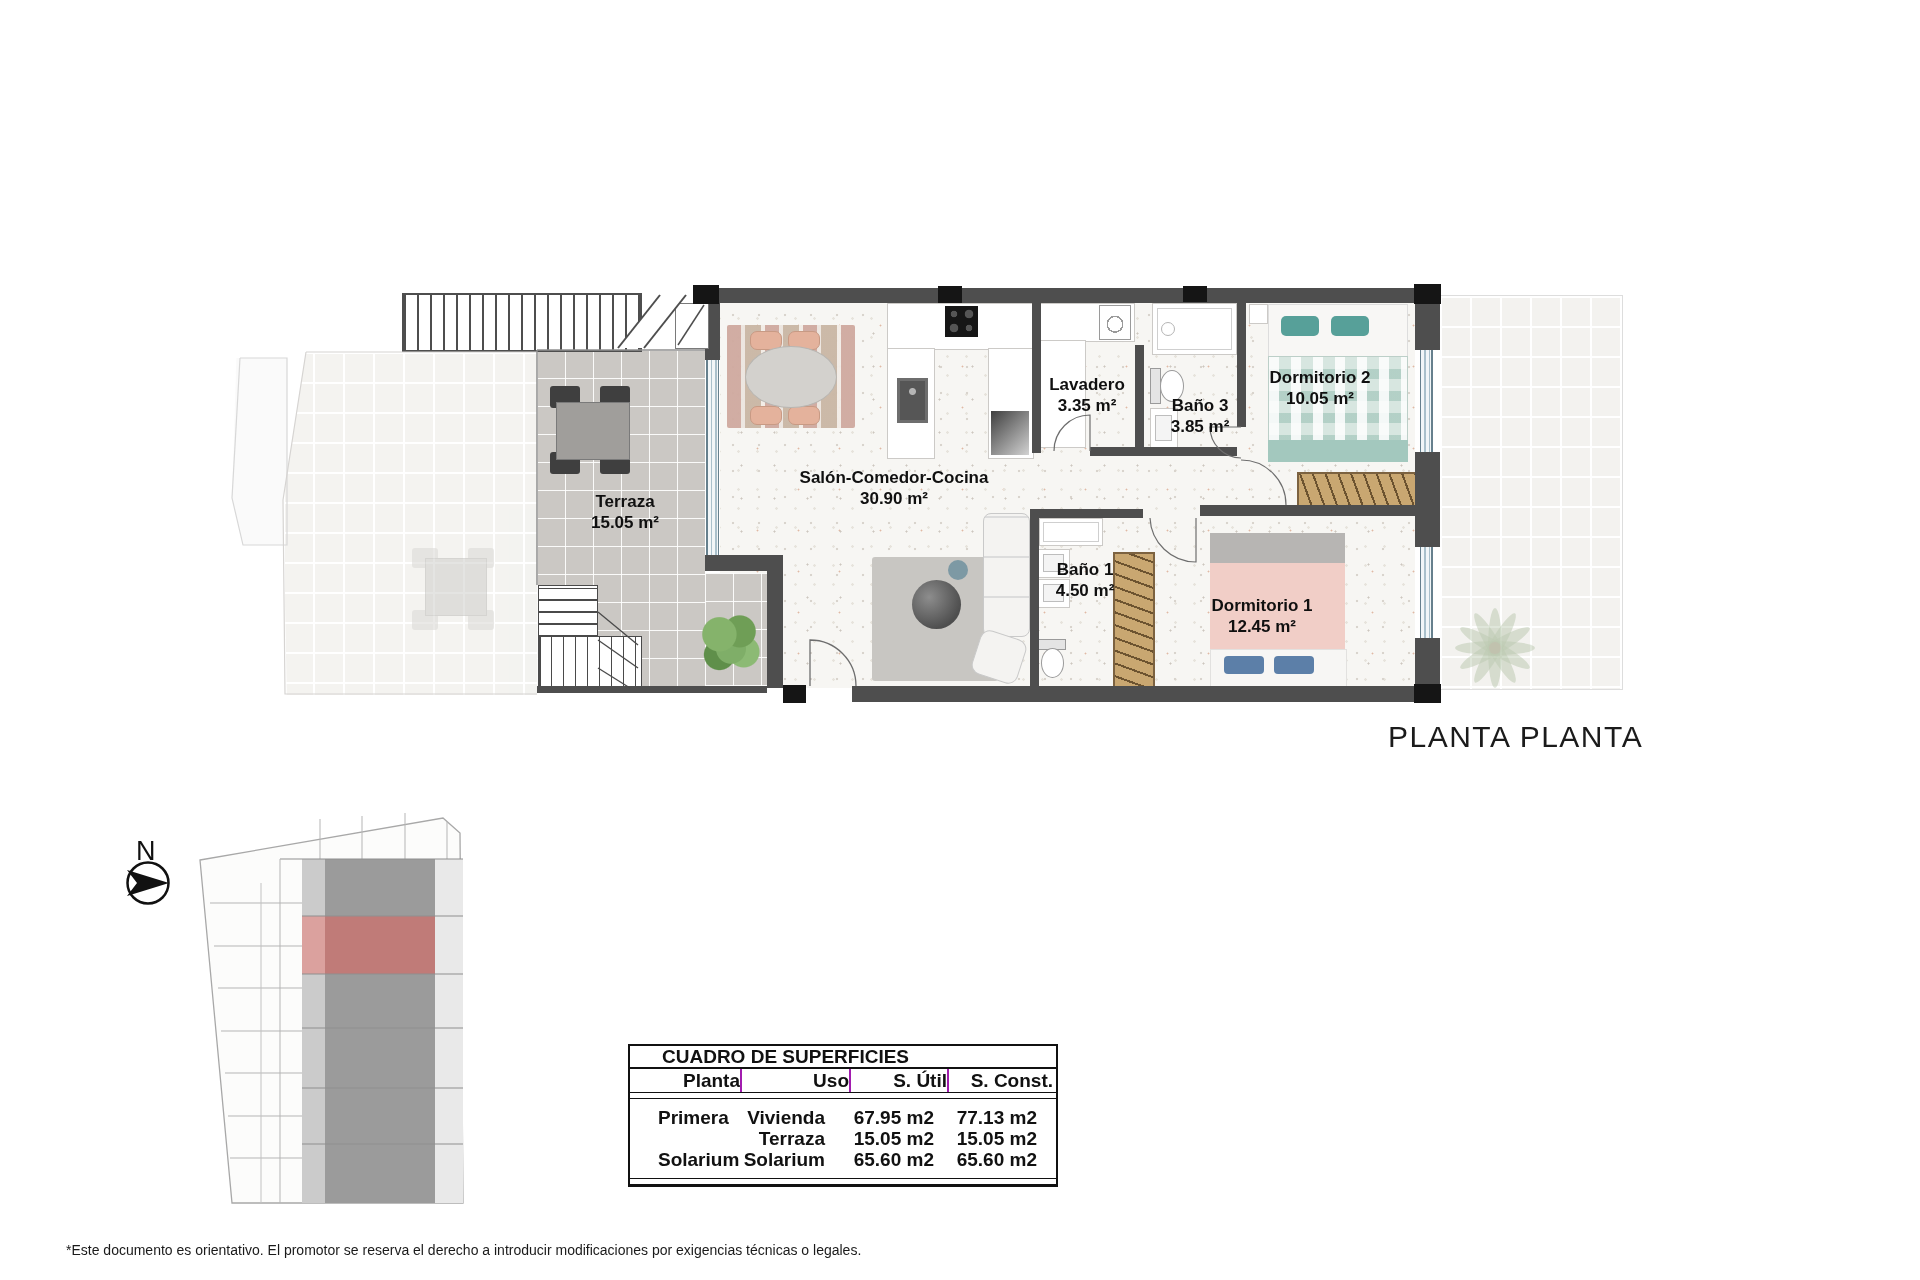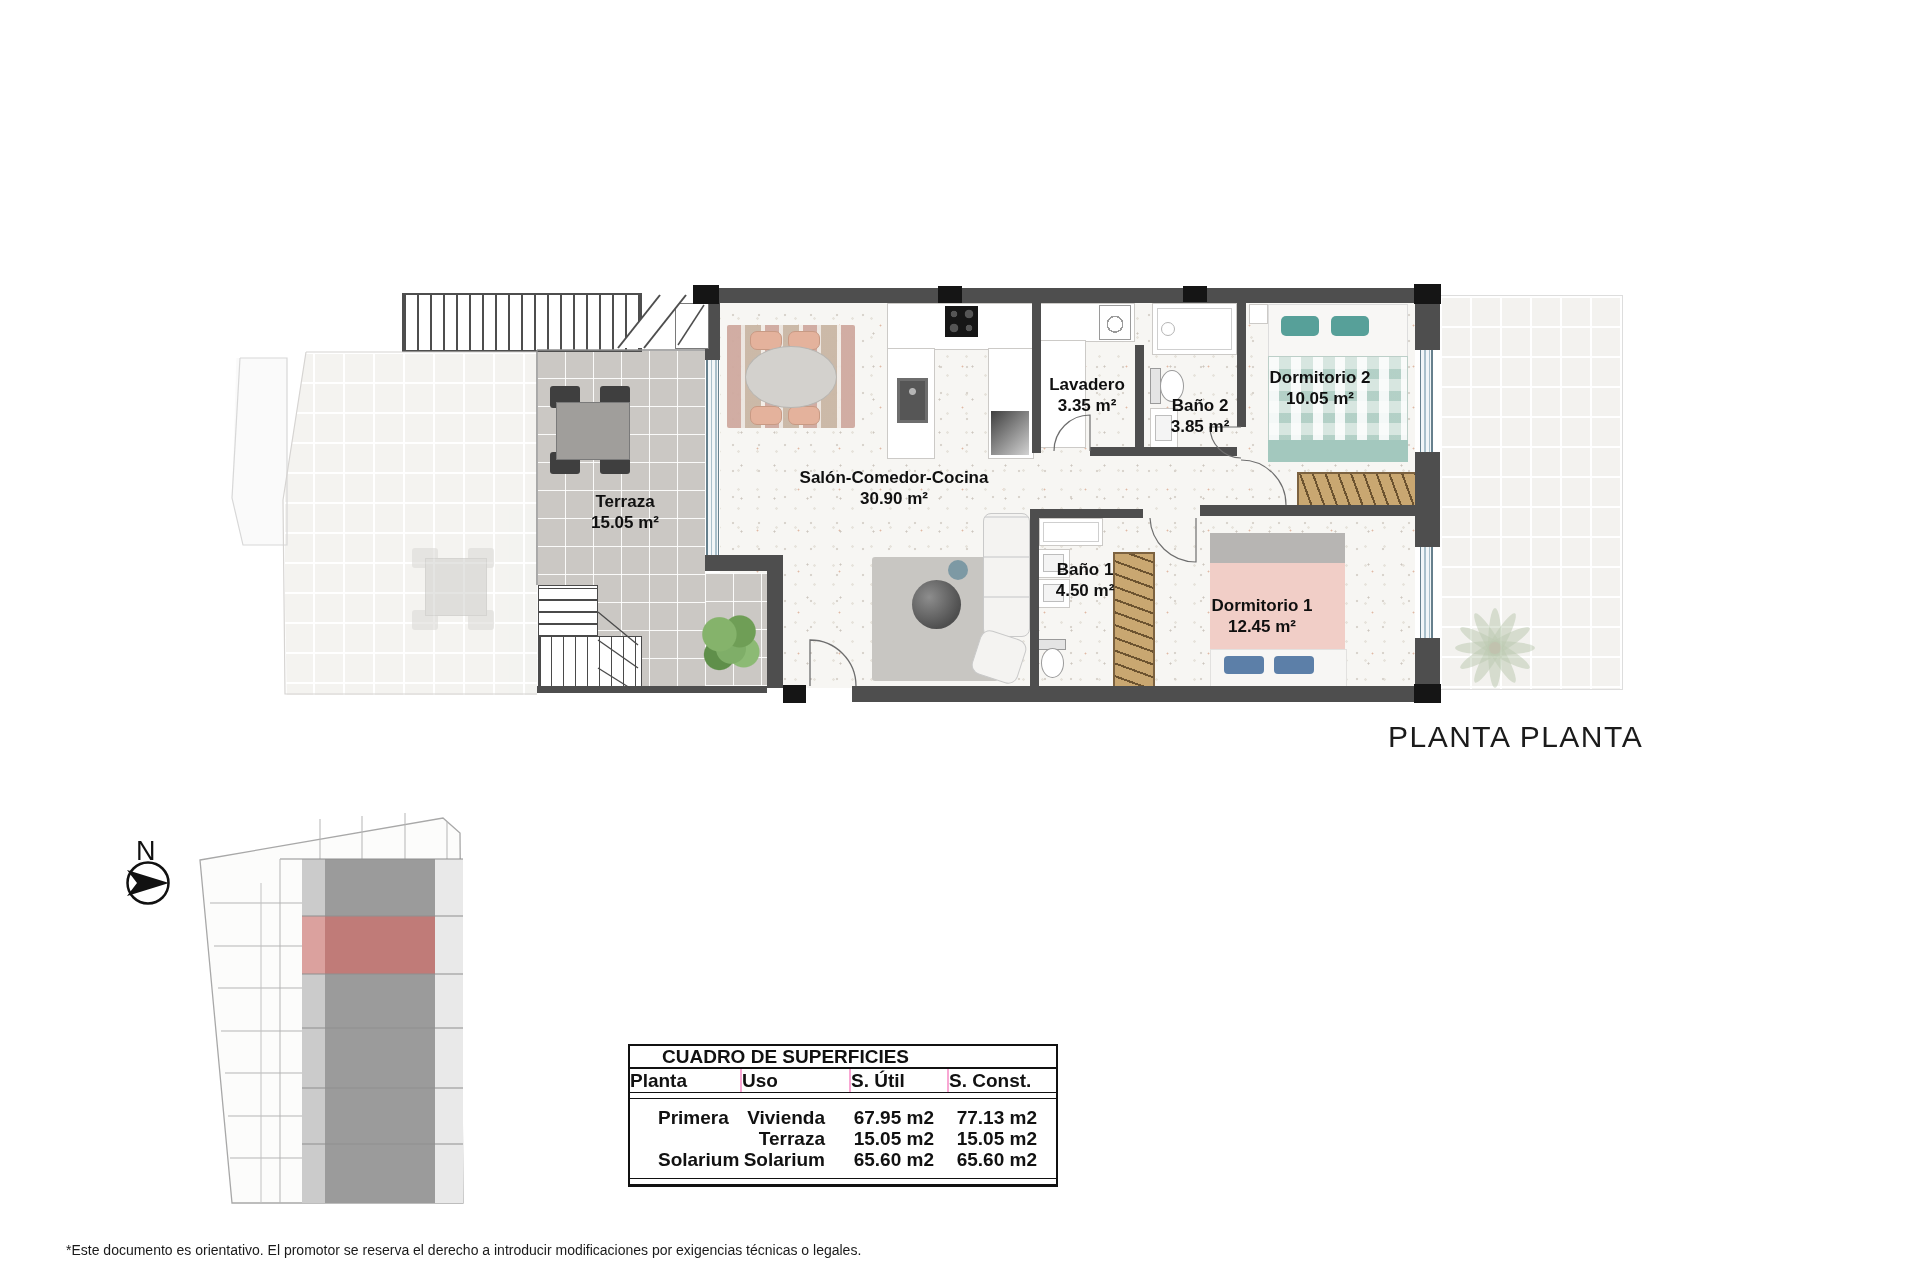--- a/index.html
+++ b/index.html
@@ -41,22 +41,22 @@
   .wardrobe-v{background-color:#c9a771;border:2px solid #7c6240;
     background-image:repeating-linear-gradient(20deg,rgba(92,68,36,.85) 0 2px,rgba(0,0,0,0) 2px 12px);}
   .stair{position:absolute;background:#fff;border:1.5px solid #4a4a4a;z-index:5;}
   .watermark{position:absolute;z-index:45;font-size:34px;letter-spacing:.5px;
              color:rgba(255,255,255,.66);}
   
   .sup-table{position:absolute;left:628px;top:1044px;width:426px;background:#fff;
              border:2.5px solid #111;z-index:50;font-weight:bold;font-size:19px;}
   .t-title{height:21px;line-height:21px;padding-left:32px;border-bottom:2px solid #111;}
   .t-grid{display:grid;grid-template-columns:110px 109px 98px 106px;}
-  .t-head div{height:23px;line-height:23px;text-align:left;}
-  .t-head div + div{border-left:2px solid #f9a8d4;}
+  .t-head div{height:23px;line-height:23px;text-align:right;padding-left:20px;}
+  .t-head div + div{border-left:2px solid #a21caf;}
   .dbl{height:5px;border-top:1.5px solid #111;border-bottom:1.5px solid #111;}
   .t-body{padding:8px 0;}
   .t-row div{height:21px;line-height:21px;}
   .c-planta{text-align:left;padding-left:28px;}
   .c-uso{text-align:right;padding-right:24px;}
   .c-util{text-align:right;padding-right:13px;}
   .c-const{text-align:right;padding-right:16px;}
   .t-total div{height:24px;line-height:24px;}
   
   .floor-title{position:absolute;left:1388px;top:720px;font-size:30px;letter-spacing:1.5px;color:#1b1b1b;z-index:50;}
@@ -250,21 +250,21 @@
   </div>
   <div class="rlabel" style="left:894px;top:468px;">
     <span>Salón-Comedor-Cocina</span>
     <span class="area">30.90 m²</span>
   </div>
   <div class="rlabel" style="left:1087px;top:375px;">
     <span>Lavadero</span>
     <span class="area">3.35 m²</span>
   </div>
   <div class="rlabel" style="left:1200px;top:396px;">
-    <span>Baño 2</span>
+    <span>Baño 3</span>
     <span class="area">3.85 m²</span>
   </div>
   <div class="rlabel" style="left:1320px;top:368px;">
     <span>Dormitorio 2</span>
     <span class="area">10.05 m²</span>
   </div>
   <div class="rlabel" style="left:1085px;top:560px;">
     <span>Baño 1</span>
     <span class="area">4.50 m²</span>
   </div>

